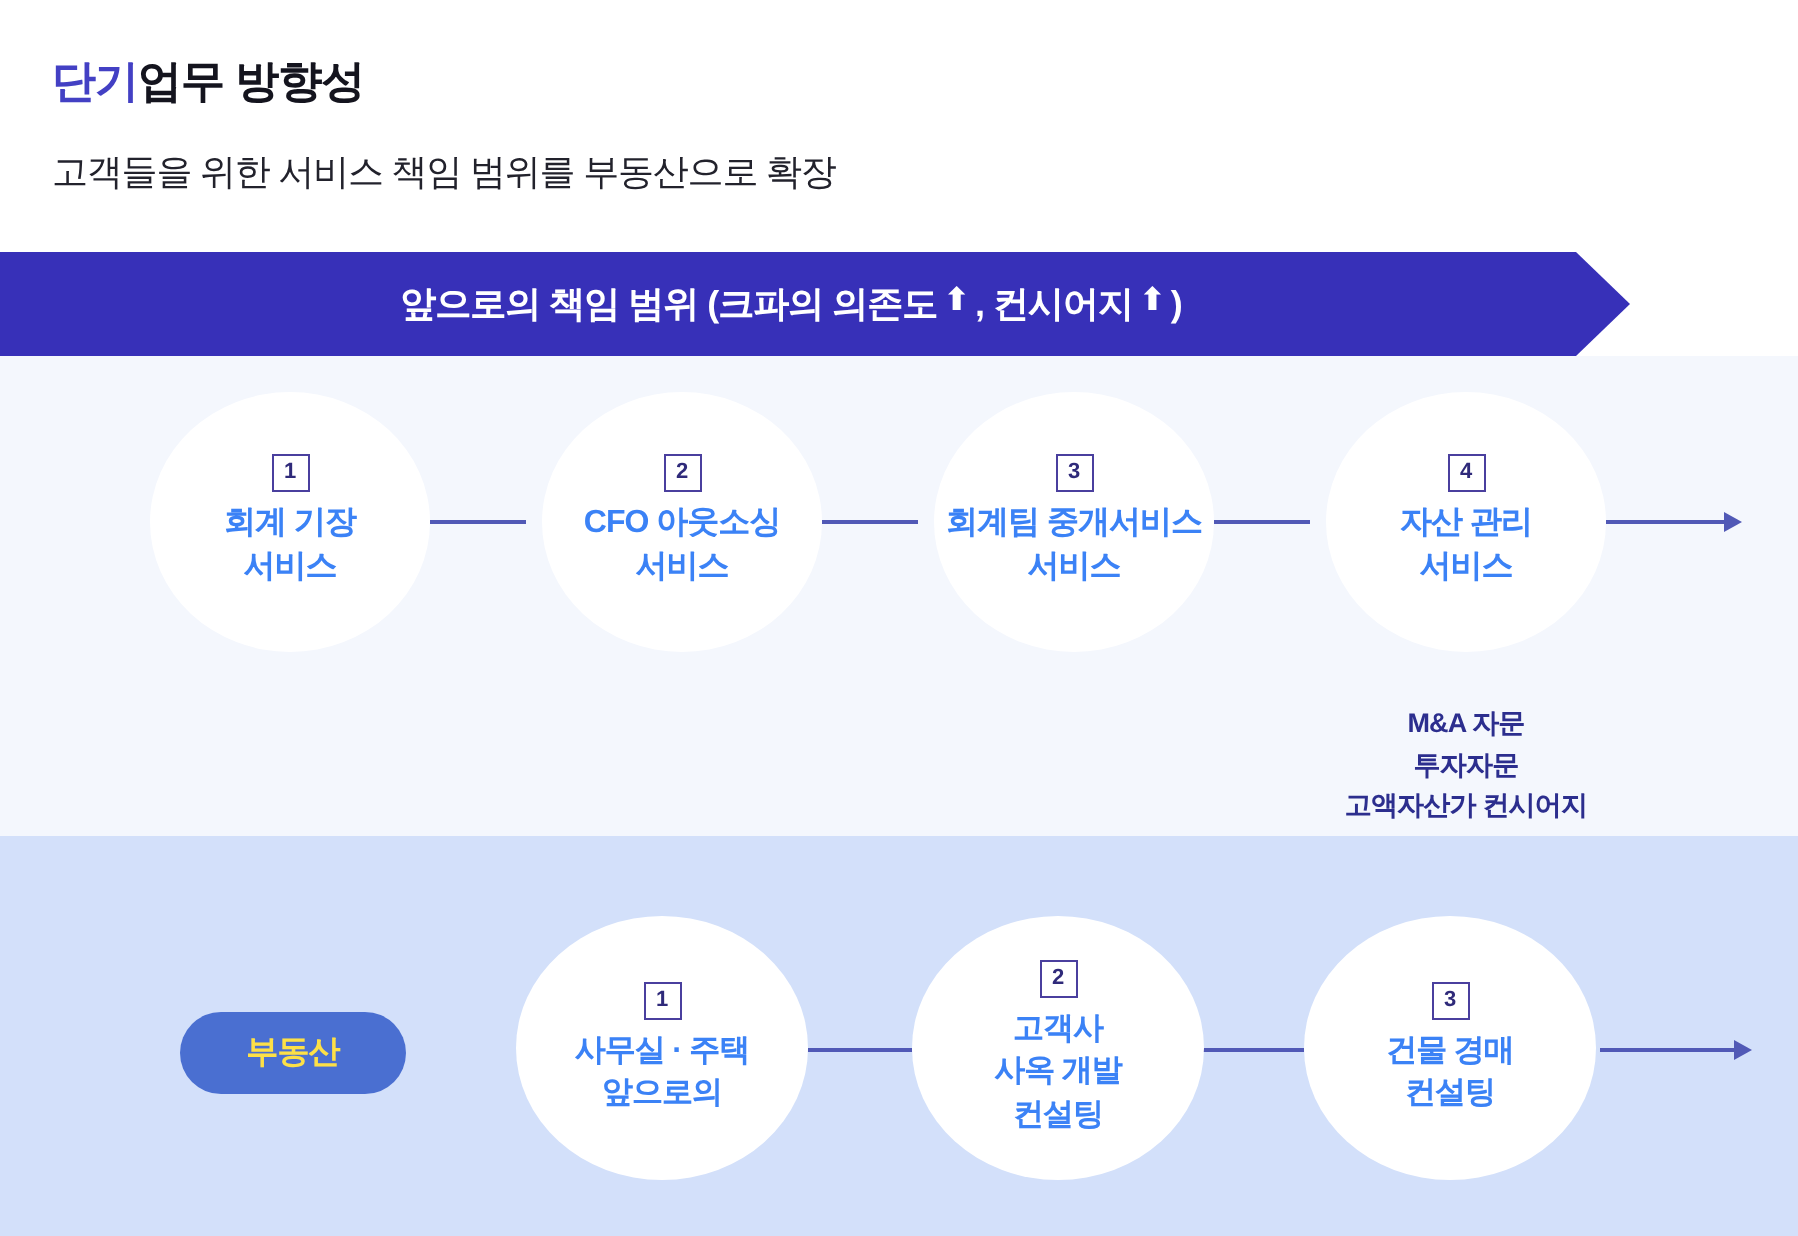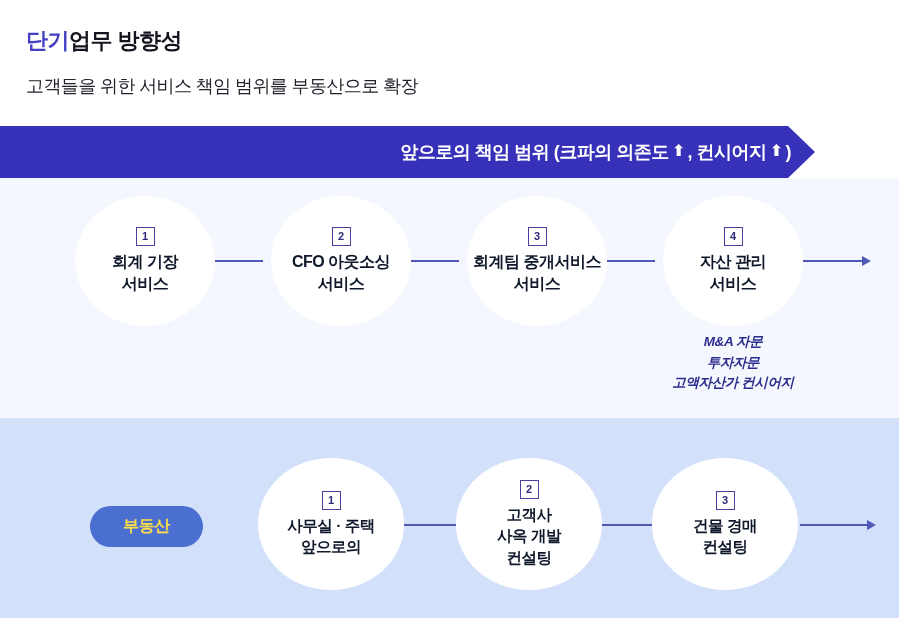--- a/index.html
+++ b/index.html
@@ -48,21 +48,21 @@
   .banner {
     position: absolute;
     left: 0; top: 126px;
     width: 815px;
     height: 52px;
     background: #3730B8;
     -webkit-clip-path: polygon(0 0, 788px 0, 815px 26px, 788px 52px, 0 52px);
     clip-path: polygon(0 0, 788px 0, 815px 26px, 788px 52px, 0 52px);
     display: flex;
     align-items: center;
-    justify-content: flex-end;
+    justify-content: center;
     box-sizing: border-box;
     padding-right: 24px;
   }
   .banner-text {
     color: #ffffff;
     font-size: 18px;
     font-weight: bold;
     letter-spacing: -0.5px;
     white-space: nowrap;
     display: flex;
@@ -113,21 +113,21 @@
     font-size: 11px;
     font-weight: bold;
     line-height: 1;
     display: flex;
     align-items: center;
     justify-content: center;
     margin-bottom: 5px;
     box-sizing: border-box;
   }
   .node-label {
-    color: #0f172a;
+    color: #3b82f6;
     font-size: 16px;
     font-weight: bold;
     line-height: 1.38;
     text-align: center;
     letter-spacing: -0.5px;
     white-space: pre-line;
   }
   .node-r2 .node-label { font-size: 15.5px; }
 
   
@@ -228,21 +228,21 @@
     <div class="node-label">회계팀 중개서비스
 서비스</div>
   </div>
 
   <div class="node node-r1" style="left:663px; top:18px; width:140px; height:130px;">
     <div class="node-num">4</div>
     <div class="node-label">자산 관리
 서비스</div>
   </div>
 
-  <div class="sublabel" style="left:633px; top:154px; width:200px;font-style:italic;">M&amp;A 자문
+  <div class="sublabel" style="left:633px; top:174px; width:200px;">M&amp;A 자문
 투자자문
 고액자산가 컨시어지</div>
 </div>
 
 <div class="row row-secondary">
 
   <div class="pill" style="left:90px; top:88px; width:113px; height:41px;">
     <span>부동산</span>
   </div>
 

